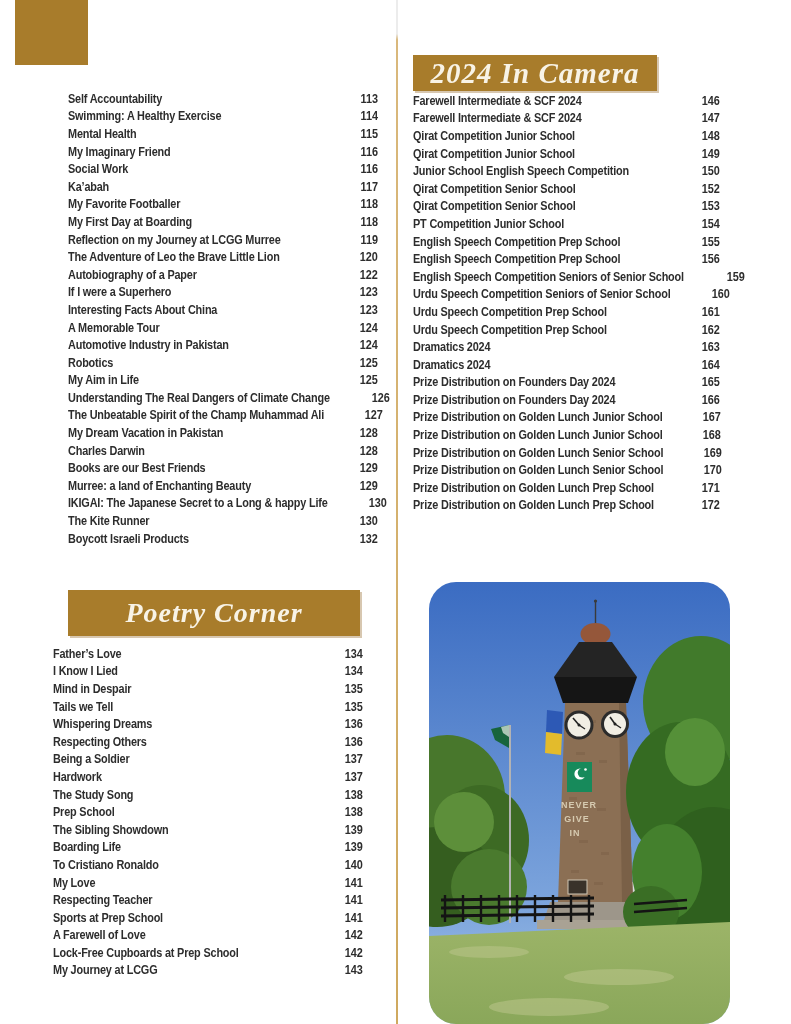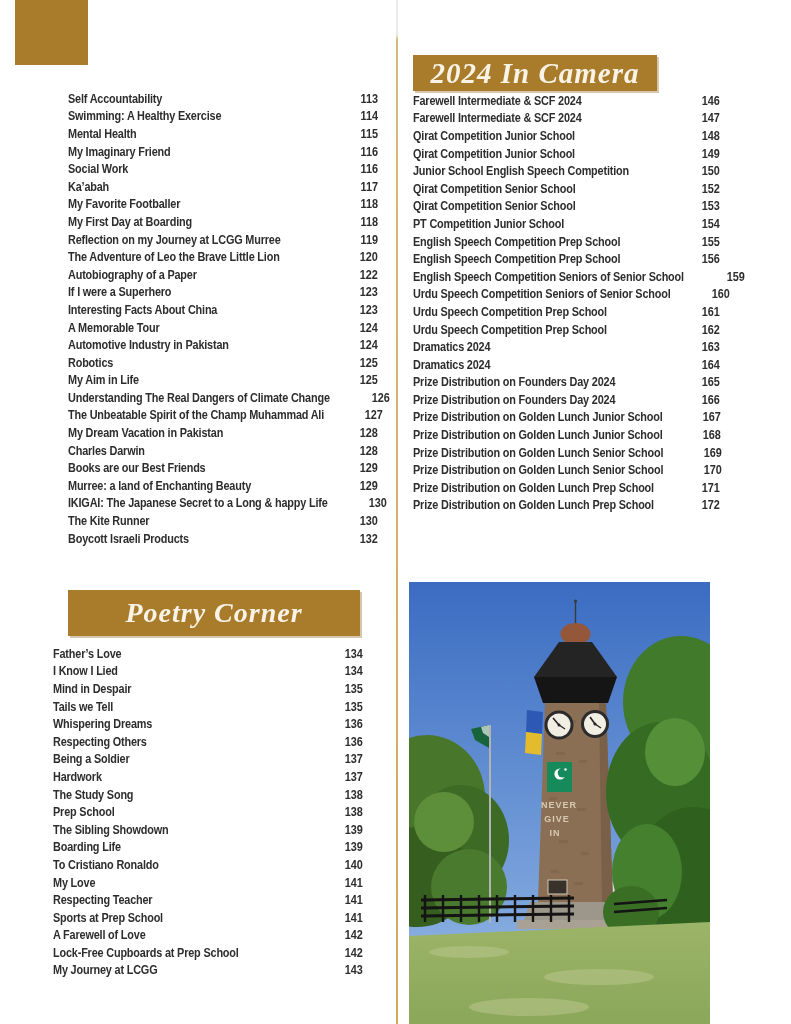--- a/index.html
+++ b/index.html
@@ -26,21 +26,21 @@
   .toc-left-articles{left:68px;top:90px;width:310px;}
   .toc-left-poems{left:53px;top:633px;width:310px;margin-top:12px;}
   .toc-right{left:413px;top:92px;width:307px;}
   .row{
     display:flex;justify-content:space-between;align-items:center;
     height:17.6px;color:#2d2d2d;font-size:12.5px;font-weight:bold;white-space:nowrap;
   }
   .row .t{display:inline-block;transform:scaleX(.87);transform-origin:left center;letter-spacing:-.2px;}
   .row .p{display:inline-block;transform:scaleX(.87);transform-origin:right center;}
   .photo{
-    position:absolute;left:409px;top:582px;width:301px;height:442px;overflow:hidden;
+    position:absolute;left:429px;top:582px;width:301px;height:442px;overflow:hidden;border-radius:27px;
   }
   .photo svg{display:block;}
 </style>
 </head>
 <body>
 
 <div class="gold-square"></div>
 <div class="divider"></div>
 
 <div class="band band-camera">

